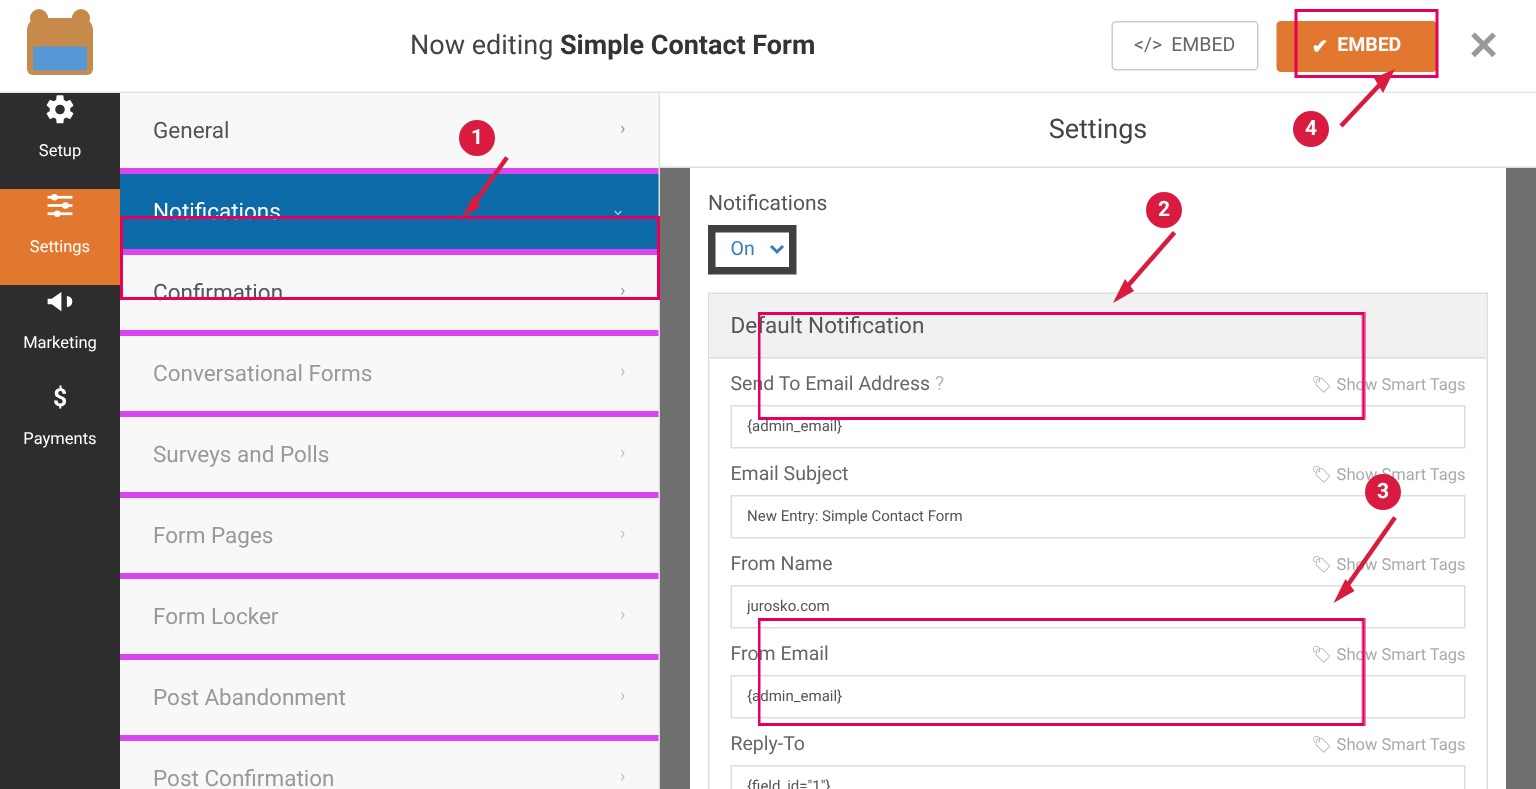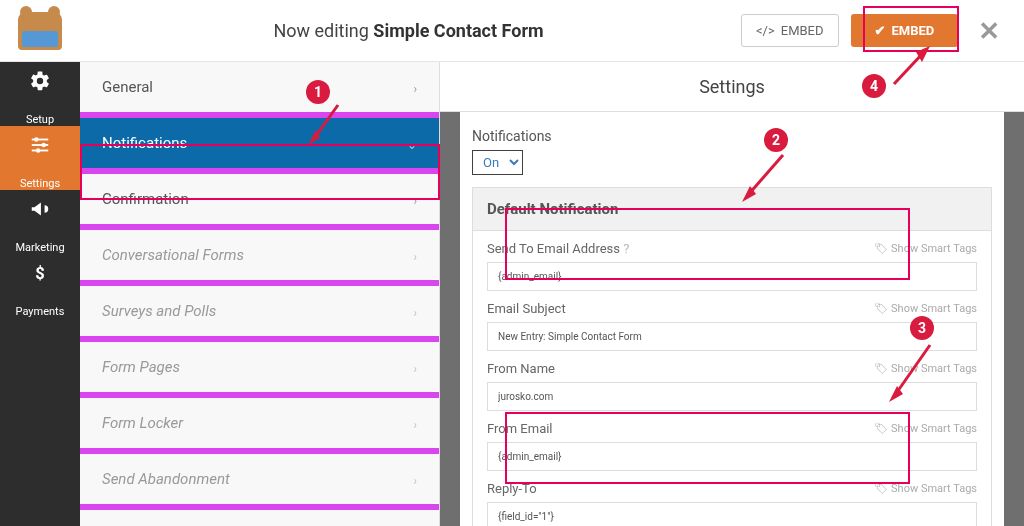--- a/index.html
+++ b/index.html
@@ -11,41 +11,41 @@
 .title-area { flex:1; text-align:center; font-size:18px; color:#444; }
 .title-strong { font-weight:700; color:#333; }
 .topbar-right { display:flex; align-items:center; gap:12px; }
 .embed-btn { border:1px solid #ccc; background:#fff; padding:8px 14px; font-size:13px; color:#666; display:flex; align-items:center; gap:6px; cursor:pointer; border-radius:3px; }
 .save-btn { background:#e27730; color:#fff; border:none; padding:9px 24px; font-size:13px; font-weight:700; display:flex; align-items:center; gap:6px; cursor:pointer; border-radius:3px; }
 .close-x { color:#999; font-size:26px; font-weight:700; cursor:pointer; padding:0 8px; }
 
 
 .main { display:flex; height:464px; }
 .sidebar { width:80px; background:#2d2d2d; display:flex; flex-direction:column; }
-.sidebar-item { height:64px; display:flex; flex-direction:column; align-items:center; justify-content:flex-end; color:#fff; font-size:11px; cursor:pointer; gap:16px; }
+.sidebar-item { height:64px; display:flex; flex-direction:column; align-items:center; justify-content:flex-start; color:#fff; font-size:11px; cursor:pointer; gap:5px; }
 .sidebar-item.active { background:#e27730; }
 .sidebar-icon { font-size:20px; }
 .sidebar-icon svg { width:22px; height:22px; fill:#fff; }
 
 
 .submenu-col { width:360px; background:#ebebeb; border-right:1px solid #ddd; display:flex; flex-direction:column; overflow:hidden; }
 .submenu-col .inner { overflow-y:auto; flex:1; }
-.sub-item { padding:16px 22px; background:#f8f8f8; border-bottom:6px solid #d946ef; display:flex; justify-content:space-between; align-items:flex-end; color:#555; font-size:15px; cursor:pointer; }
-.sub-item.muted { color:#999;font-style:italic; }
+.sub-item { padding:16px 22px; background:#f8f8f8; border-bottom:4px solid #d946ef; display:flex; justify-content:space-between; align-items:flex-start; color:#555; font-size:15px; cursor:pointer; }
+.sub-item.muted { color:#999; }
 .sub-item.active { background:#0d6aa8; color:#fff; }
 .chev { font-size:12px; color:inherit; opacity:.6; }
 
 
 .content { flex:1; background:#6f6f6f; overflow-y:auto; position:relative; }
 .panel-head { background:#fff; text-align:center; padding:14px 0; font-size:18px; color:#444; border-bottom:1px solid #ddd; }
 .panel-body { background:#fff; margin:0 20px 20px 20px; padding:16px 12px; }
 .label-row { font-size:14px; color:#555; margin-bottom:6px; }
-.select-on { border:1px solid #404040; color:#3b7bb8; font-size:13px; padding:3px 6px; background:#fff; }
+.select-on { border:5px solid #404040; color:#3b7bb8; font-size:13px; padding:3px 6px; background:#fff; }
 .notif-box { border:1px solid #ddd; margin-top:12px; }
-.notif-title { background:#f1f1f1; padding:12px 14px; font-size:15px; color:#555; border-bottom:1px solid #ddd;font-weight:bold; }
+.notif-title { background:#f1f1f1; padding:12px 14px; font-size:15px; color:#555; border-bottom:1px solid #ddd; }
 .field-group { padding:10px 14px 0 14px; }
 .field-head { display:flex; justify-content:space-between; align-items:center; font-size:13px; color:#666; margin-bottom:6px;text-align:center; }
 .field-head .help { color:#bbb; font-size:13px; }
 .smart { font-size:11px; color:#aaa; display:flex; align-items:center; gap:3px; }
 .text-input { width:100%; border:1px solid #ddd; padding:8px 10px; font-size:10px; color:#555; background:#fff; }
 
 
 .anno { position:absolute; pointer-events:none; z-index:50; }
 .anno-box { border:2px solid #e6005c; position:absolute; }
 .anno-num { width:24px; height:24px; border-radius:50%; background:#d81b3e; color:#fff; font-weight:700; font-size:14px; display:flex; align-items:center; justify-content:center; position:absolute; }
@@ -144,21 +144,21 @@
         </div>
       <div class="sub-item muted">
           <span>Form Pages</span>
           <span class="chev">›</span>
         </div>
       <div class="sub-item muted">
           <span>Form Locker</span>
           <span class="chev">›</span>
         </div>
       <div class="sub-item muted">
-          <span>Send Abandonment</span>
+          <span>Post Abandonment</span>
           <span class="chev">›</span>
         </div>
       <div class="sub-item muted">
           <span>Post Confirmation</span>
           <span class="chev">›</span>
         </div>
     </div>
   </div>
 
   <div class="content">

